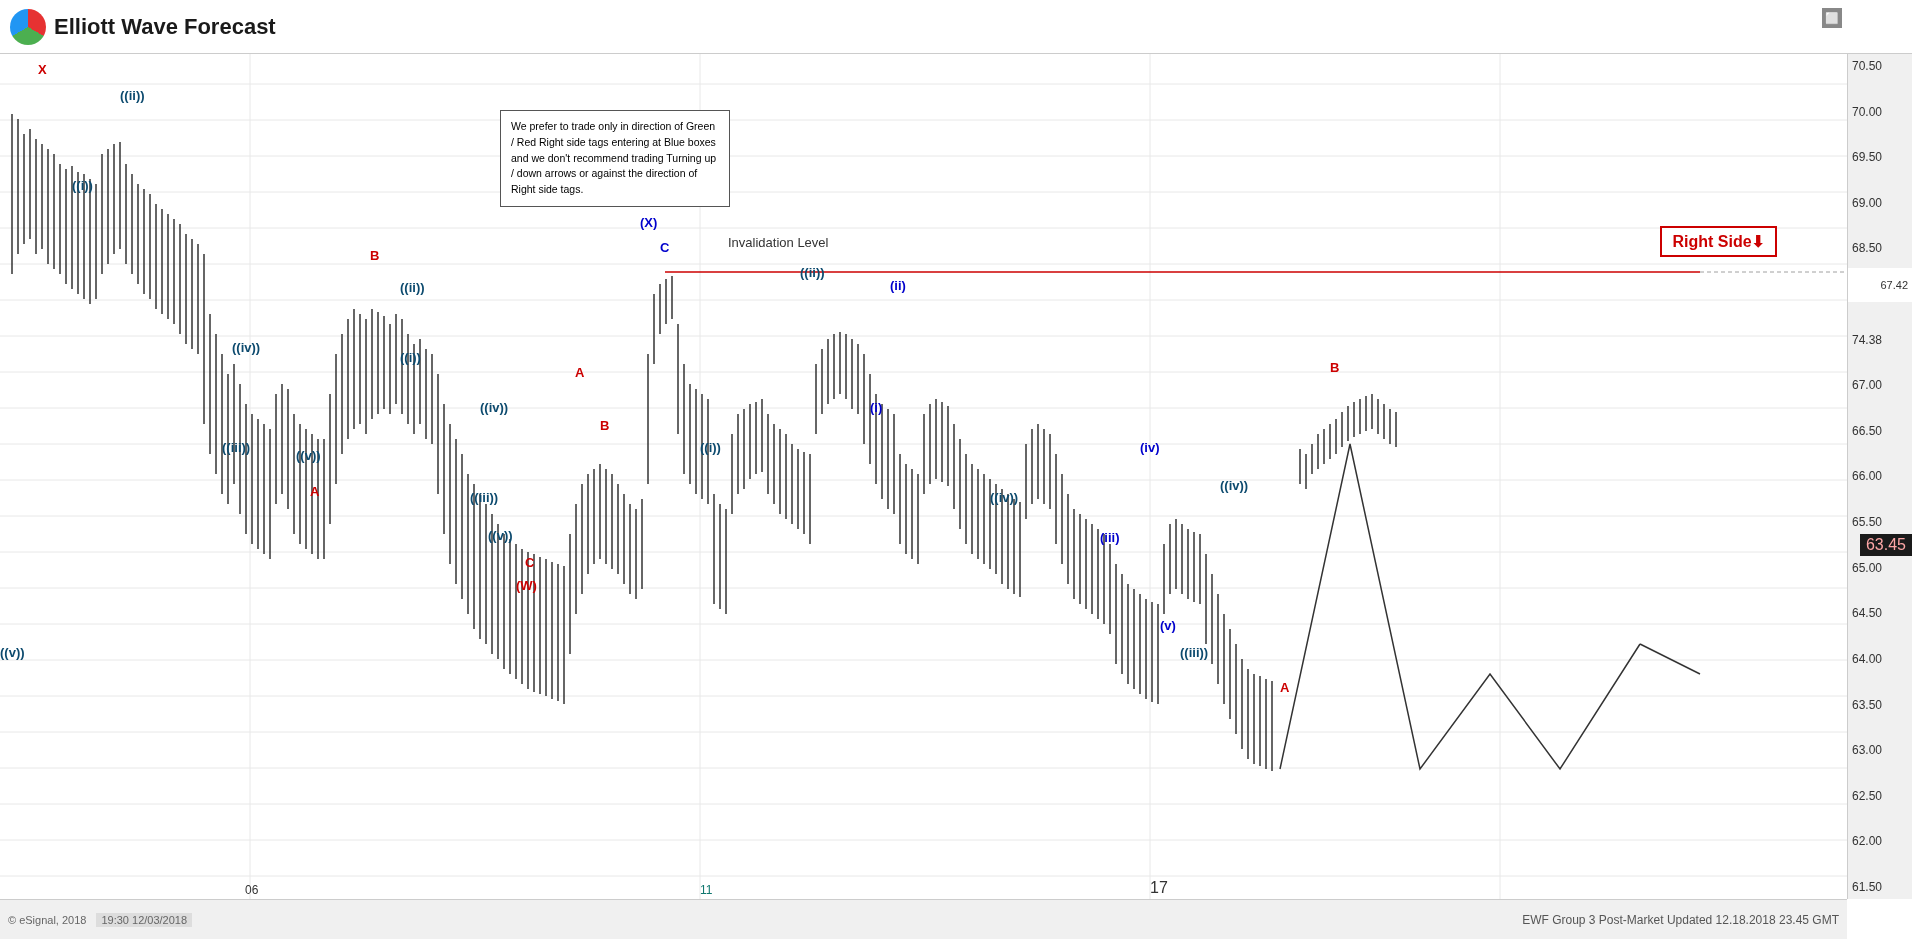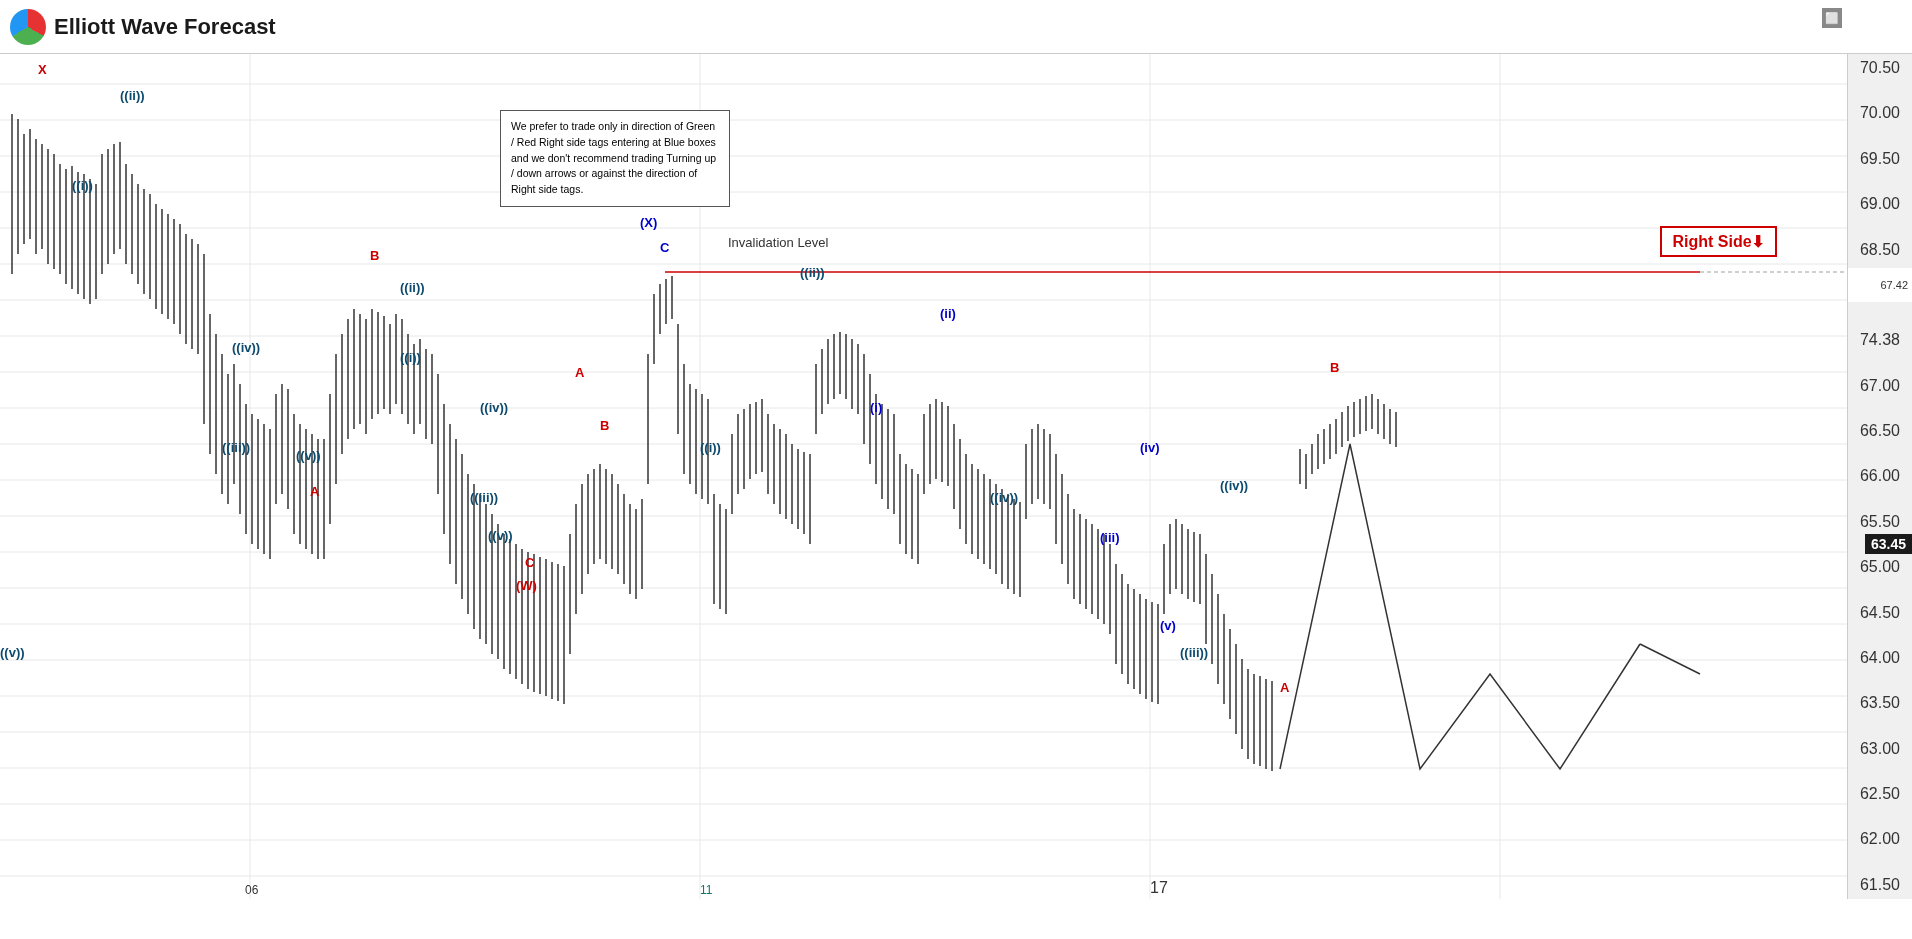--- a/index.html
+++ b/index.html
@@ -71,33 +71,33 @@
       display: flex;
       flex-direction: column;
       justify-content: space-between;
       padding: 5px 4px;
       font-size: 11px;
       color: #333;
       z-index: 5;
     }
 
     .price-label {
-      text-align: center;
-      font-size: 16px;
+      text-align: left;
+      font-size: 12px;
       color: #333;
     }
 
     #current-price-badge {
       position: absolute;
       right: 0;
       background: #1a1a1a;
-      color: #ffffff;
+      color: #fca5a5;
       padding: 2px 6px;
-      font-size: 14px;
-      font-weight: bold;
+      font-size: 16px;
+      font-weight: normal;
       z-index: 20;
     }
 
     #bottom-bar {
       position: absolute;
       bottom: 0;
       left: 0;
       right: 65px;
       height: 40px;
       background: #f0f0f0;
@@ -581,21 +581,21 @@
   <div class="wave-label wave-red" style="top:418px; left:600px;">B</div>
 
   <div class="wave-label wave-blue" style="top:215px; left:640px;">(X)</div>
 
   <div class="wave-label wave-blue" style="top:240px; left:660px;">C</div>
 
   <div class="wave-label wave-black" style="top:440px; left:700px;">((i))</div>
 
   <div class="wave-label wave-black" style="top:265px; left:800px;">((ii))</div>
 
-  <div class="wave-label wave-blue" style="top:278px; left:940px;margin-top:28px;">(ii)</div>
+  <div class="wave-label wave-blue" style="top:278px; left:890px;">(ii)</div>
 
   <div class="wave-label wave-blue" style="top:400px; left:870px;">(i)</div>
 
   <div class="wave-label wave-black" style="top:490px; left:990px;">((iv))</div>
 
   <div class="wave-label wave-blue" style="top:440px; left:1140px;">(iv)</div>
 
   <div class="wave-label wave-blue" style="top:530px; left:1100px;">(iii)</div>
 
   <div class="wave-label wave-blue" style="top:618px; left:1160px;">(v)</div>
@@ -607,14 +607,20 @@
   <div class="wave-label wave-black" style="top:645px; x:1246px;">((v))</div>
 
   <div class="wave-label wave-red" style="top:680px; left:1280px;">A</div>
 
   <div class="wave-label wave-red" style="top:360px; left:1330px;">B</div>
 
   <div style="position:absolute; bottom:42px; left:245px; font-size:12px; color:#333; z-index:8;">06</div>
   <div style="position:absolute; bottom:42px; left:700px; font-size:12px; color:#0f766e; z-index:8;">11</div>
   <div style="position:absolute; bottom:42px; left:1150px; font-size:16px; color:#333; z-index:8;">17</div>
 
+  <div id="bottom-bar">
+    <span style="margin-right:10px;">© eSignal, 2018</span>
+    <span style="background:#ddd; padding:1px 5px; margin-right: 20px;">19:30 12/03/2018</span>
+    <span style="flex:1;"></span>
+    <span style="font-size:12px; color:#555;">EWF Group 3 Post-Market Updated 12.18.2018 23.45 GMT</span>
+  </div>
 
 </div>
 
 </body></html>

